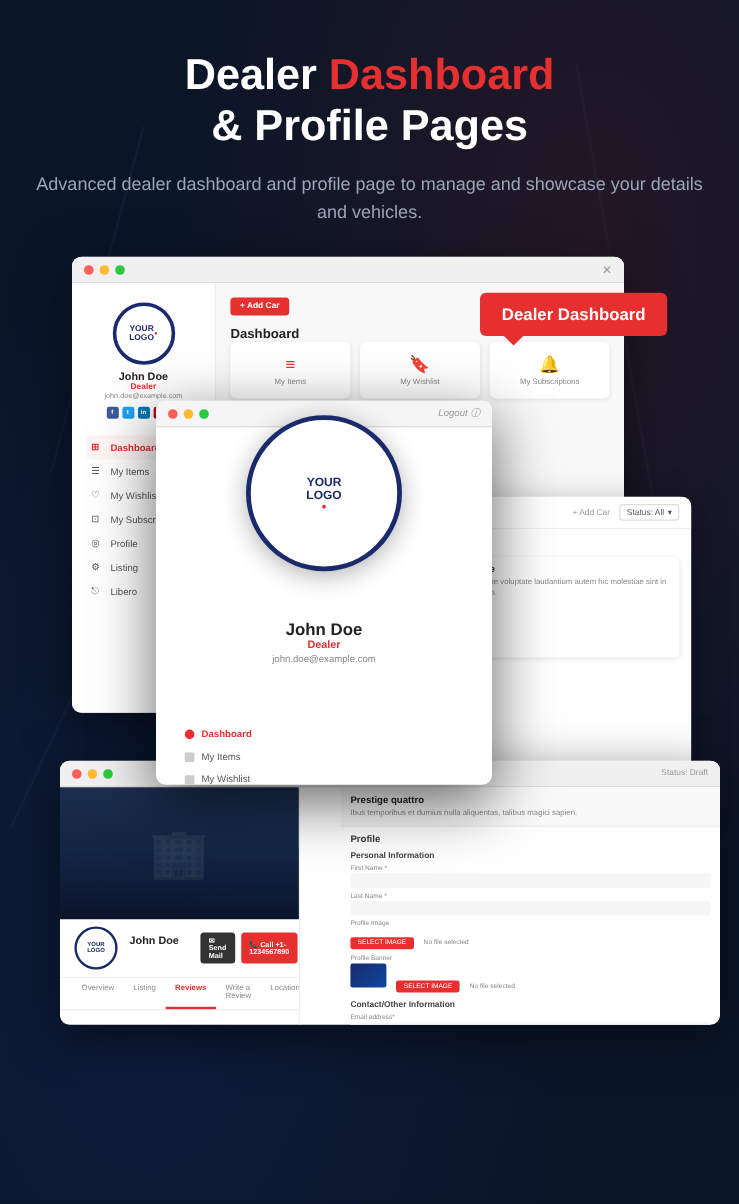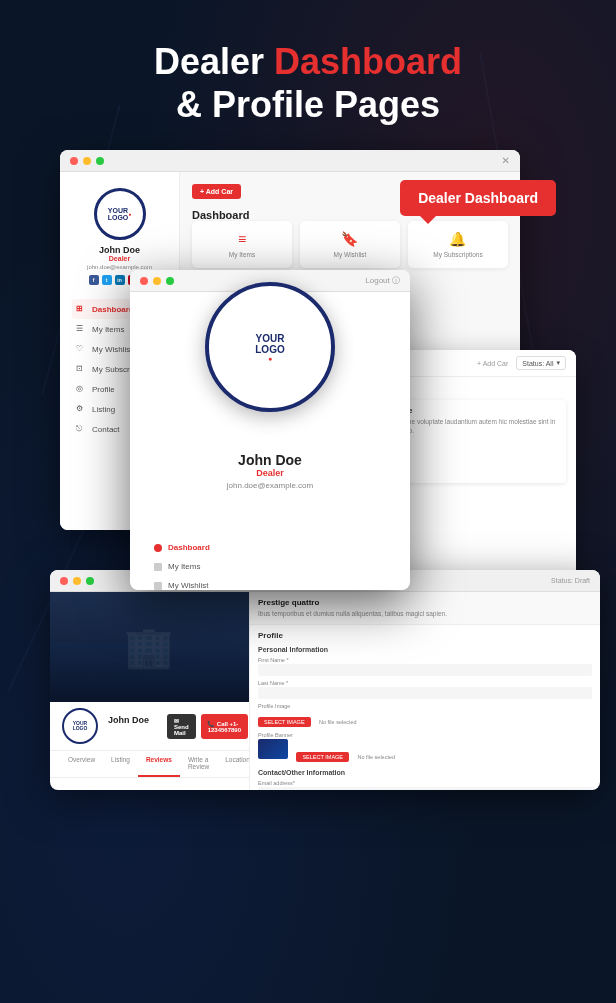--- a/index.html
+++ b/index.html
@@ -546,20 +546,21 @@
 <div class="page-wrapper">
 
   <div class="bg-lines">
     <div class="bg-line" style="width:2px;height:300px;top:100px;left:80px;transform:rotate(15deg);"></div>
     <div class="bg-line" style="width:2px;height:400px;top:50px;right:100px;transform:rotate(-10deg);"></div>
     <div class="bg-line" style="width:2px;height:200px;top:500px;left:50px;transform:rotate(25deg);"></div>
   </div>
 
   <div class="header">
     <h1>Dealer <span style="color:#e63030;">Dashboard</span><br>&amp; Profile Pages</h1>
+    <p class="subtitle">Advanced dealer dashboard and profile page to manage and showcase your details and vehicles.</p>
   </div>
 
   <div class="screenshots-area">
 
     <div class="dashboard-label">Dealer Dashboard</div>
 
     <div class="screenshot-back">
       <div class="ss-titlebar">
         <div class="ss-dot red"></div>
         <div class="ss-dot yellow"></div>
@@ -602,21 +603,21 @@
             <div class="ss-nav-item">
               <span class="ss-nav-icon">◎</span>
               <span>Profile</span>
             </div>
             <div class="ss-nav-item">
               <span class="ss-nav-icon">⚙</span>
               <span>Listing</span>
             </div>
             <div class="ss-nav-item">
               <span class="ss-nav-icon">⎋</span>
-              <span>Contact</span>
+              <span>Libero</span>
             </div>
           </div>
         </div>
 
         <div class="ss-main">
           <div class="ss-toolbar">
             <button class="ss-add-btn">+ Add Car</button>
           </div>
           <div class="ss-page-title">Dashboard</div>
           <div class="ss-cards">
@@ -635,21 +636,21 @@
           </div>
         </div>
       </div>
     </div>
 
     <div class="screenshot-mid">
       <div class="ss-titlebar" style="background:#f5f5f5;">
         <div class="ss-dot red"></div>
         <div class="ss-dot yellow"></div>
         <div class="ss-dot green"></div>
-        <span style="margin-left:auto;font-size:8px;color:#999;">Logout ⓘ</span>
+        <span style="margin-left:auto;font-size:8px;color:#999;font-style:italic;">Logout ⓘ</span>
       </div>
       <div style="position:relative;display:flex;flex-direction:column;align-items:center;padding-top:60px;">
         <div class="zoomed-circle">
           <div class="zoomed-logo">YOUR<br>LOGO<span>●</span></div>
         </div>
         <div class="mid-body">
           <div class="mid-name">John Doe</div>
           <div class="mid-role">Dealer</div>
           <div class="mid-email">john.doe@example.com</div>
           <div class="mid-social">
@@ -747,21 +748,21 @@
           <div class="profile-tabs">
             <div class="profile-tab">Overview</div>
             <div class="profile-tab">Listing</div>
             <div class="profile-tab active">Reviews</div>
             <div class="profile-tab">Write a Review</div>
             <div class="profile-tab">Location</div>
 
           </div>
         </div>
 
-        <div style="flex:1;overflow:hidden;">
+        <div style="flex:1;overflow:hidden;margin-left:34px;">
 
           <div style="padding:6px 8px;border-bottom:1px solid #eee;background:#f9f9f9;">
             <div style="font-size:8px;font-weight:700;color:#222;">Prestige quattro</div>
             <div style="font-size:6.5px;color:#888;margin-top:2px;line-height:1.4;">Ibus temporibus et dumius nulla aliquentas, talibus magici sapien.</div>
           </div>
           <div class="prp-form">
             <div class="prp-form-title">Profile</div>
             <div class="prp-form-subtitle">Personal Information</div>
             <div class="prp-field">
               <div class="prp-label">First Name *</div>

